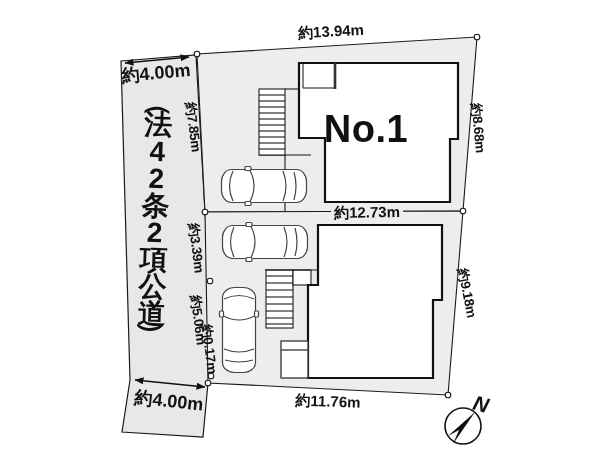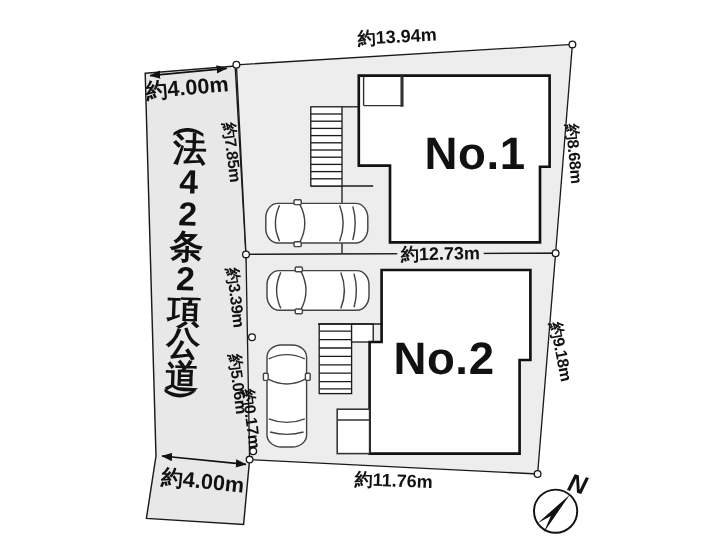--- a/index.html
+++ b/index.html
@@ -136,24 +136,23 @@
       <span>道</span>
       <span class="paren">）</span>
     </div>
 
   <div class="lbl b18" style="left:156px;top:73px;--r:-5deg;">約4.00m</div>
   <div class="lbl b18" style="left:169px;top:401px;--r:6deg;">約4.00m</div>
 
   <div class="lbl d15" style="left:331px;top:31px;--r:-3deg;">約13.94m</div>
   <div class="lbl d13" style="left:193px;top:127px;--r:83deg;">約7.85m</div>
   <div class="lbl d13" style="left:478px;top:128px;--r:85deg;">約8.68m</div>
-  <div class="lbl name" style="left:396px;top:129px;">No.1</div>
+  <div class="lbl name" style="left:366px;top:129px;">No.1</div>
 
   <div class="lbl d15 bg" style="left:367px;top:212px;--r:-1deg;">約12.73m</div>
   <div class="lbl d13" style="left:196px;top:248px;--r:83deg;">約3.39m</div>
   <div class="lbl d13" style="left:198px;top:320px;--r:83deg;">約5.06m</div>
   <div class="lbl d13" style="left:209px;top:349px;--r:83deg;">約0.17m</div>
   <div class="lbl d13" style="left:467px;top:293px;--r:79deg;">約9.18m</div>
   <div class="lbl d15" style="left:328px;top:401px;--r:2deg;">約11.76m</div>
-  <div class="lbl name" style="left:370px;top:300px;">No.2</div>
 
   <div class="lbl nlbl" style="left:481px;top:404px;--r:15deg;">N</div>
 </div>
 
 </body></html>

